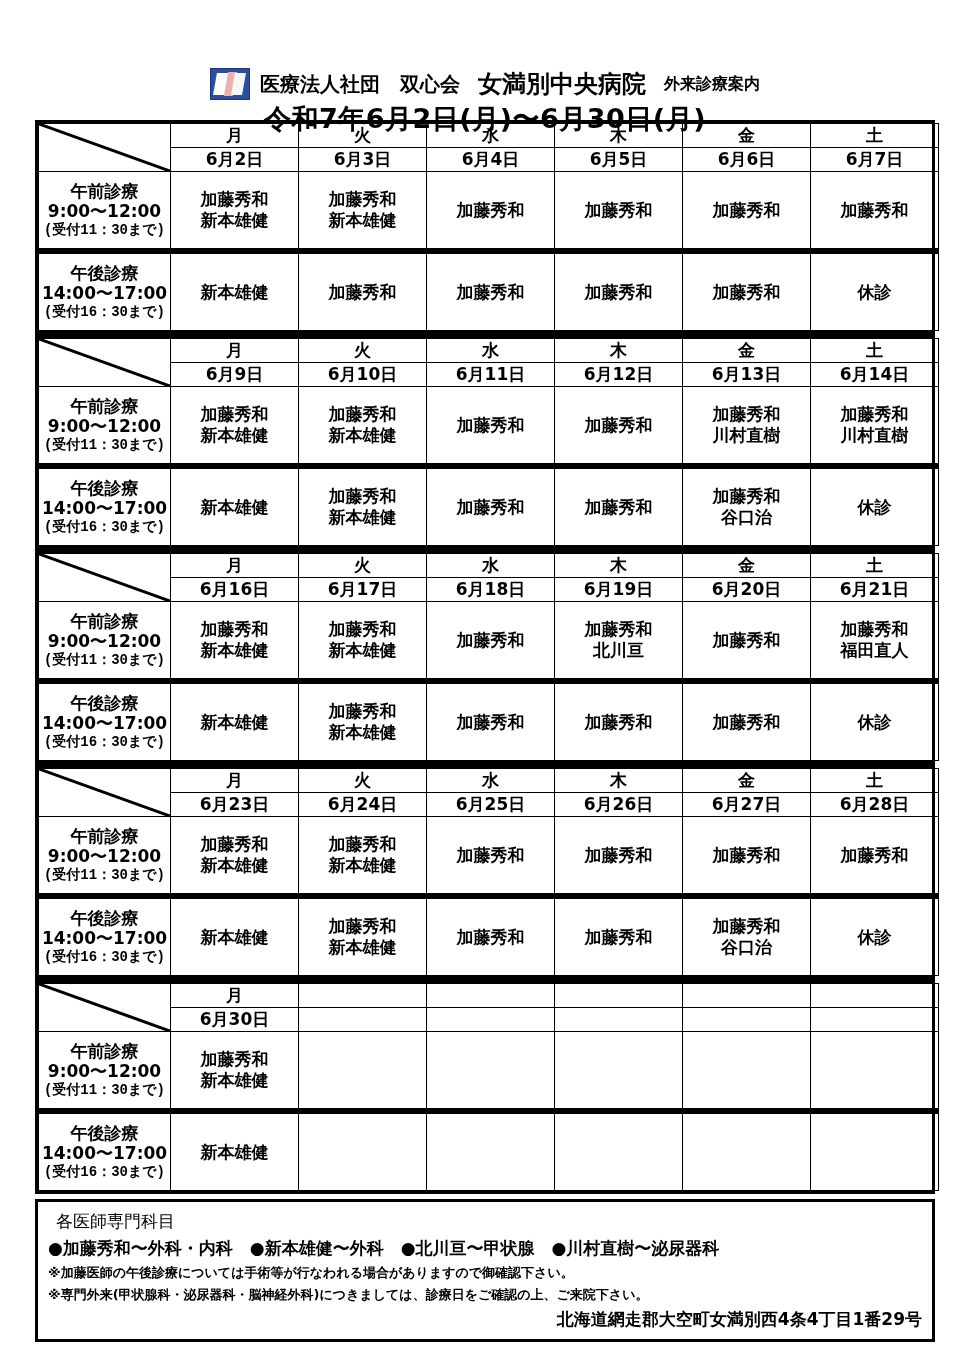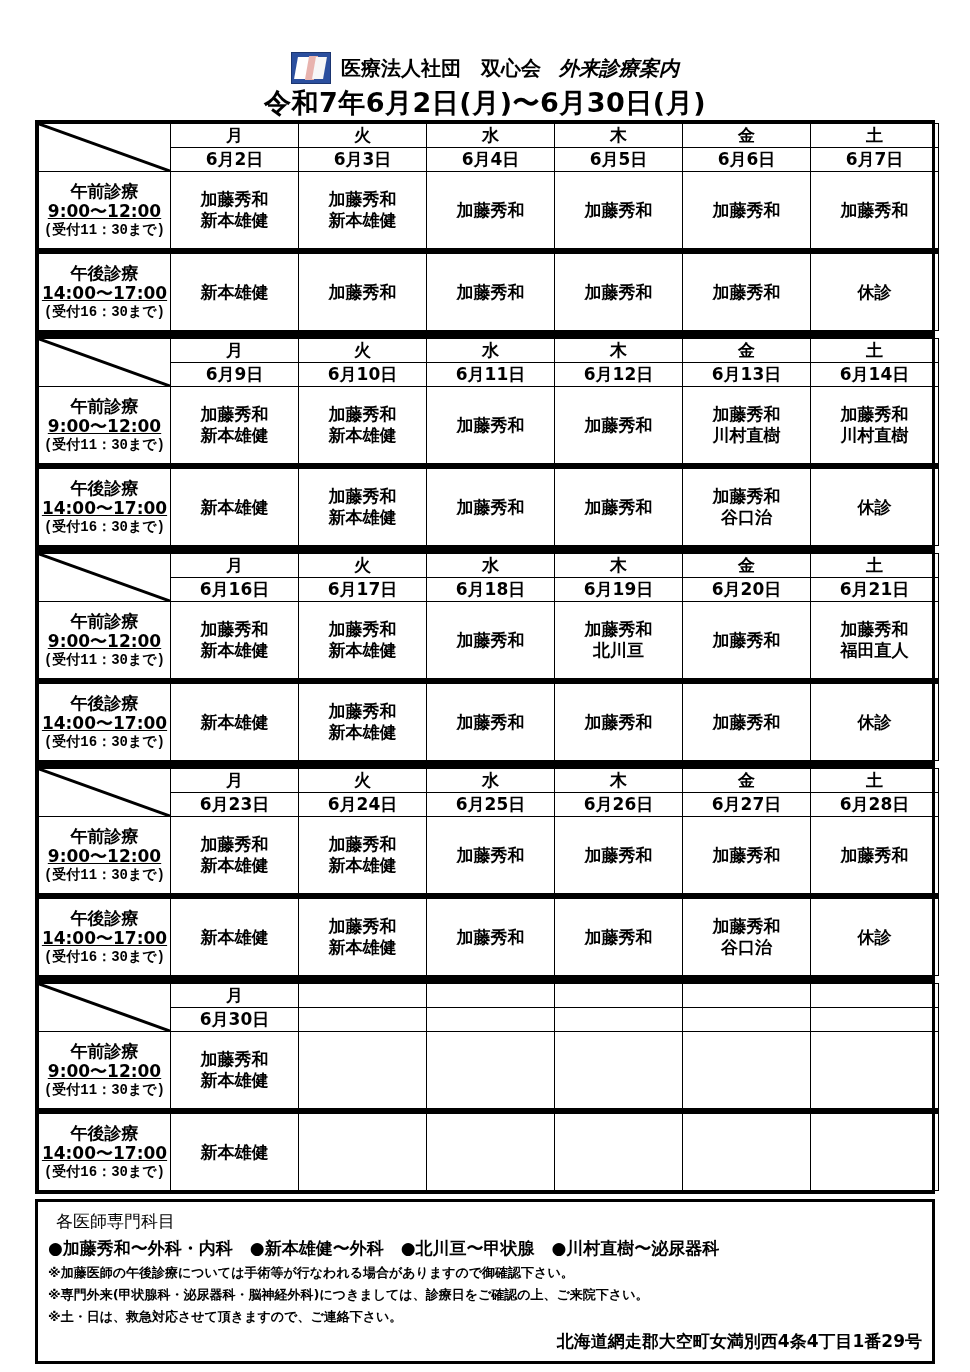--- a/index.html
+++ b/index.html
@@ -17,21 +17,21 @@
 
   .page {
     position: relative;
     width: 970px;
     height: 1372px;
     box-sizing: border-box;
   }
 
   
   .header {
-    padding-top: 52px;
+    padding-top: 68px;
     text-align: center;
   }
   .header-line1 {
     display: flex;
     align-items: center;
     justify-content: center;
     gap: 10px;
     white-space: nowrap;
   }
   .logo {
@@ -74,24 +74,23 @@
     font-size: 20px;
     font-weight: bold;
     letter-spacing: 0px;
   }
   .hospital-name {
     font-size: 24px;
     font-weight: bold;
     margin-left: 8px;
   }
   .doc-title {
-    font-size: 20px;
+    font-size: 16px;
     font-weight: bold;
     margin-left: 8px;
-    font-style: italic;
   }
   .header-line2 {
     font-size: 27px;
     font-weight: bold;
     margin-top: 1px;
     letter-spacing: 0.5px;
   }
 
   
   .sheet {
@@ -143,21 +142,21 @@
     font-size: 17px;
     font-weight: bold;
   }
 
   td.timelabel {
     height: 76px;
     font-weight: bold;
     padding: 4px 2px;
   }
   td.timelabel .l1 { font-size: 17px; }
-  td.timelabel .l2 { font-size: 17px; text-decoration: underline; }
+  td.timelabel .l2 { font-size: 17px; }
   td.timelabel .l3 { font-size: 14px; font-family: Liberation Mono, monospace; }
 
   td.slot {
     height: 76px;
     font-weight: bold;
     font-size: 17px;
     vertical-align: top;
     padding-top: 5px;
   }
   td.slot.closed {
@@ -219,20 +218,21 @@
 <div class="page">
 
   <div class="header">
     <div class="header-line1">
       <span class="logo">
         <span class="flagA"></span>
           <span class="flagB"></span>
           <span class="flagC"></span>
       </span>
       <span class="org-name">医療法人社団　双心会</span>
+      <span class="hospital-name">女満別中央病院</span>
       <span class="doc-title">外来診療案内</span>
     </div>
     <div class="header-line2">令和7年6月2日(月)〜6月30日(月)</div>
   </div>
 
   <div class="sheet" id="sheet">
       <table class="week">
         <colgroup>
           <col class="c-label">
           <col class="c-day">
@@ -669,18 +669,17 @@
           </tr>
         </tbody>
       </table>
     </div>
 
   <div class="notes" id="notes" style="top: 1199px;">
     <div class="nhead">各医師専門科目</div>
     <div class="spec-line">●加藤秀和〜外科・内科　●新本雄健〜外科　●北川亘〜甲状腺　●川村直樹〜泌尿器科</div>
     <div class="note-line">※加藤医師の午後診療については手術等が行なわれる場合がありますので御確認下さい。</div>
     <div class="note-line">※専門外来(甲状腺科・泌尿器科・脳神経外科)につきましては、診療日をご確認の上、ご来院下さい。</div>
-    <div class="note-line">※土・日は、救急対応させて頂きますので、ご連絡下さい。</div>
     <div class="addr-line">北海道網走郡大空町女満別西4条4丁目1番29号</div>
 
   </div>
 
 </div>
 
 </body></html>

